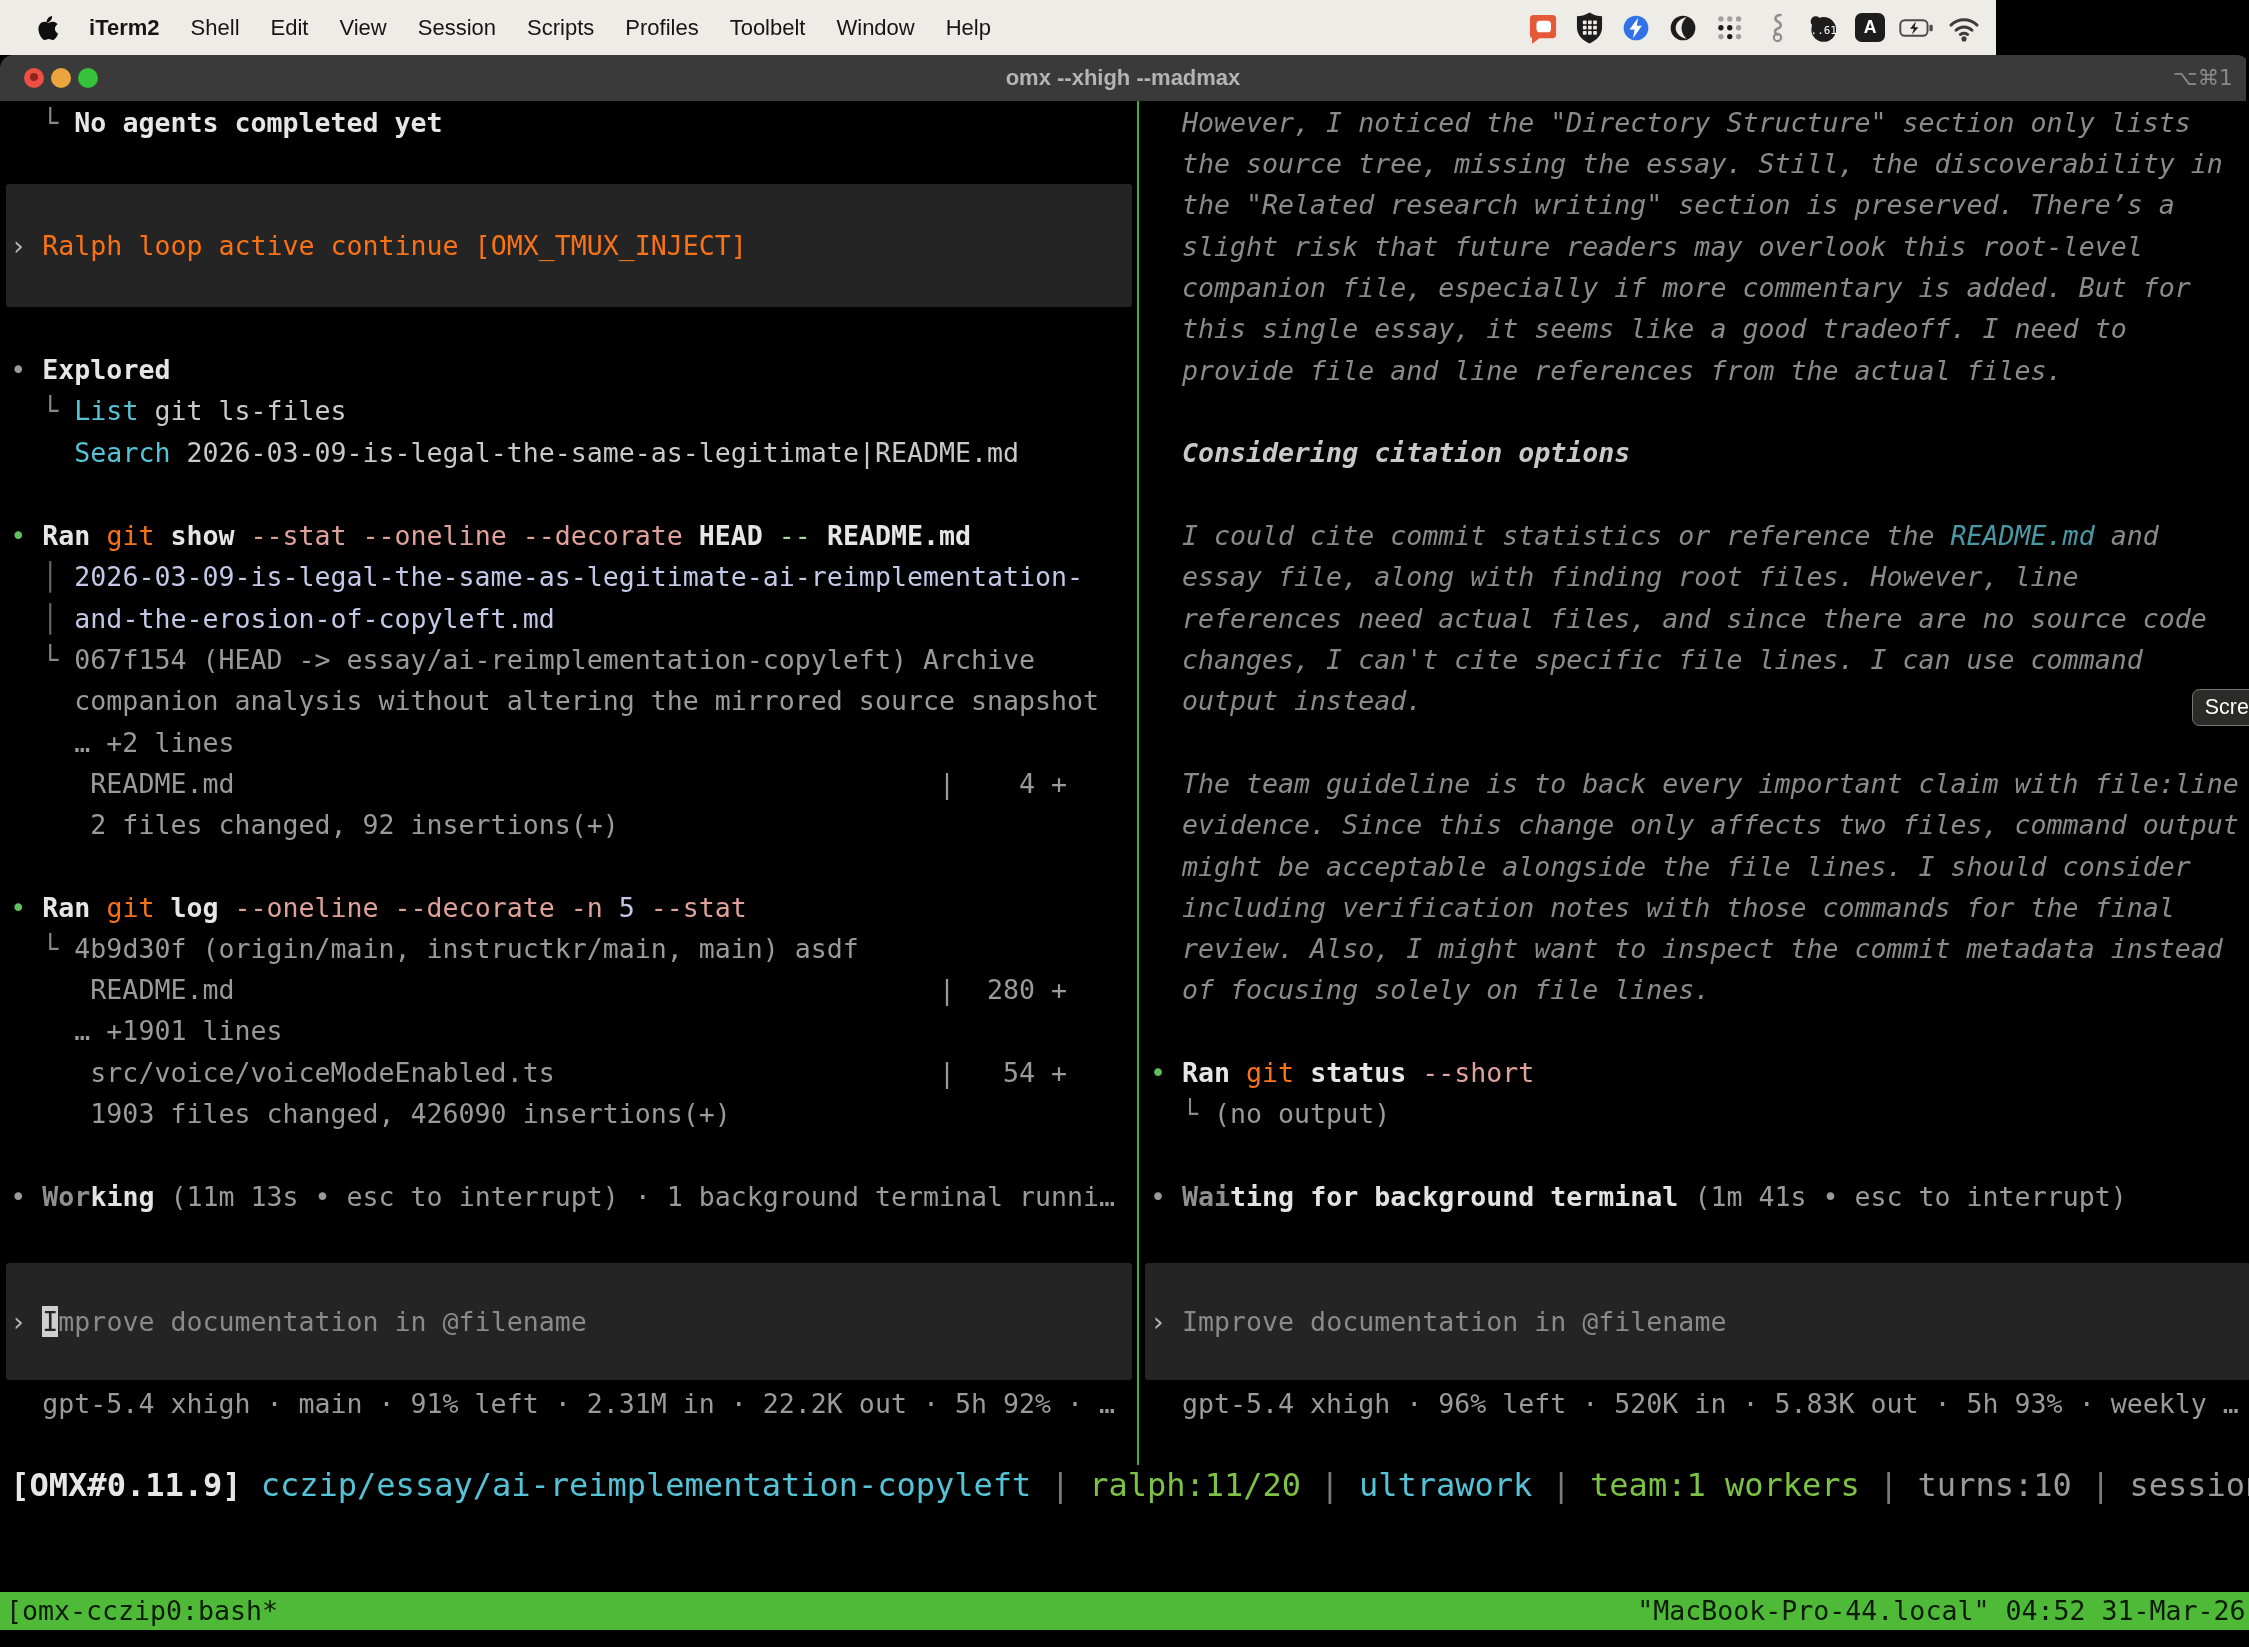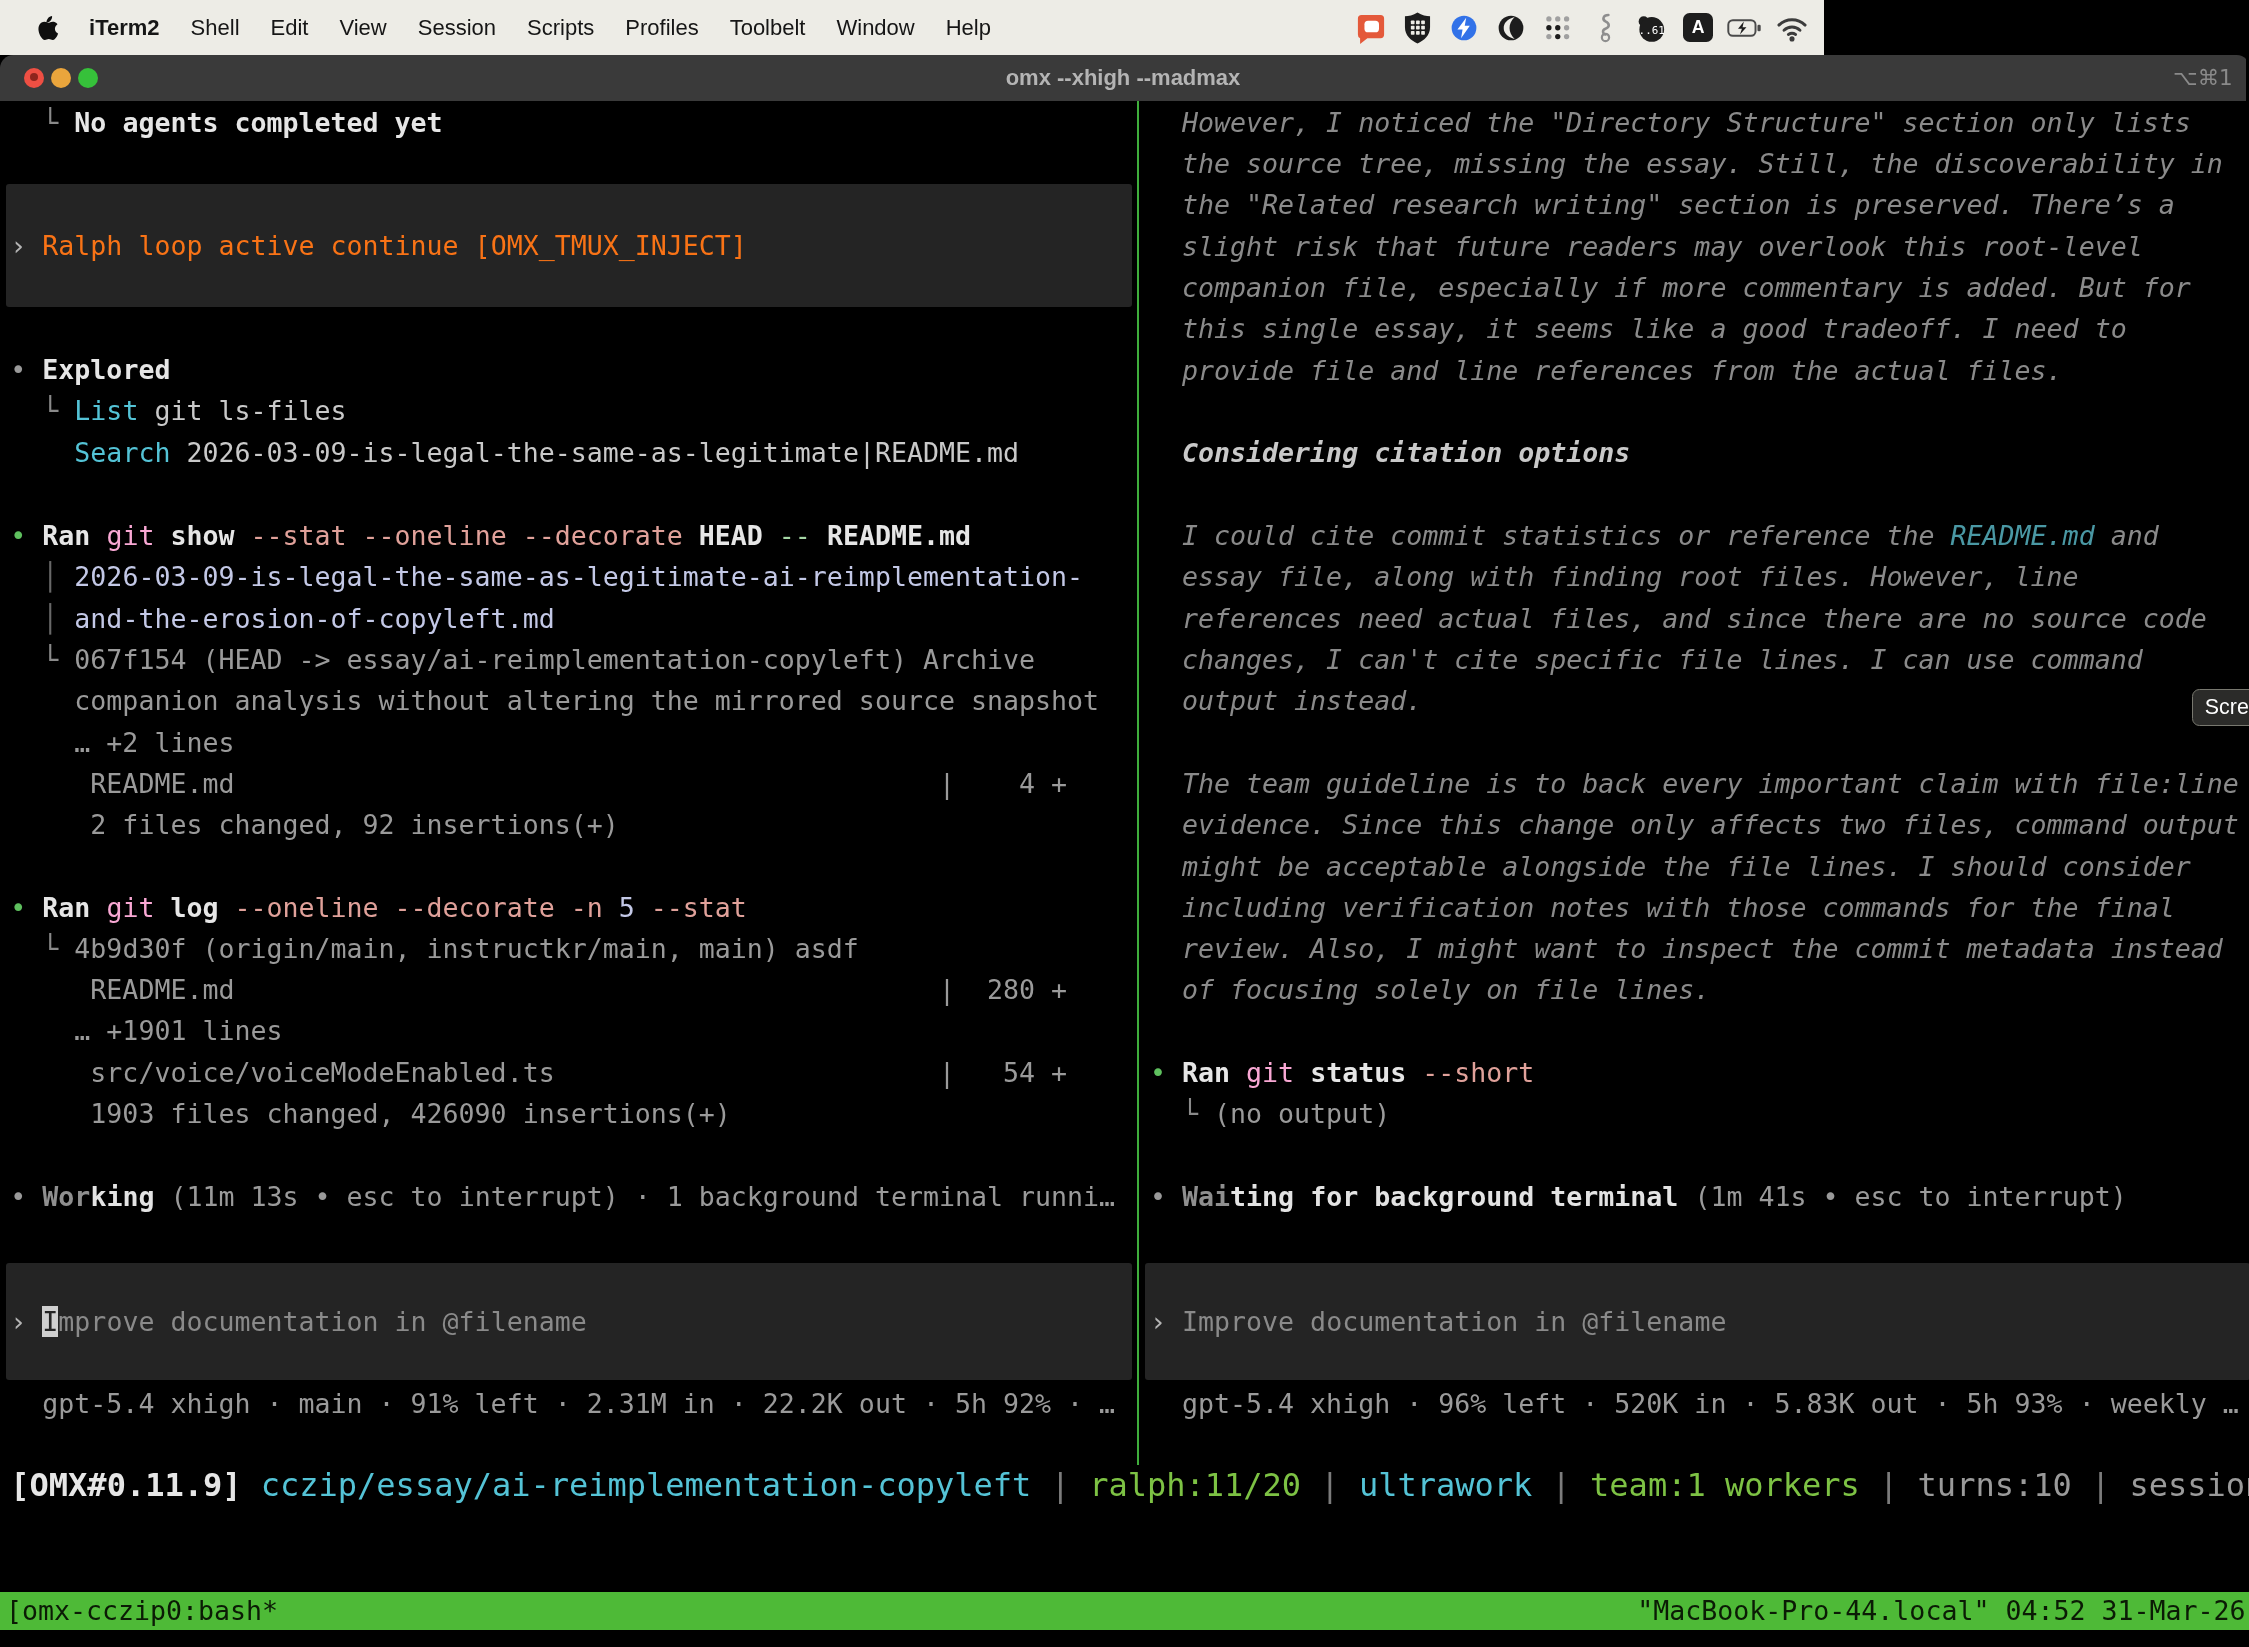--- a/index.html
+++ b/index.html
@@ -1,19 +1,19 @@
 <!DOCTYPE html>
 <html style="font-size:11.8px"><head>
 <meta charset="utf-8">
 <style>
   html,body{margin:0;padding:0;background:#000;}
   .screen{position:relative;width:2250px;height:1648px;background:#000;overflow:hidden;font-family:"DejaVu Sans Mono",monospace;}
 
   
-  .menubar{position:absolute;top:0;left:0;width:1824px;height:55px;background:#edece6;display:flex;align-items:center;padding:0 14.8px 0 22px;box-sizing:border-box;font-family:"Liberation Sans",sans-serif;font-size:22px;color:#161616;}
+  .menubar{position:absolute;top:0;left:0;width:1996px;height:55px;background:#edece6;display:flex;align-items:center;padding:0 14.8px 0 22px;box-sizing:border-box;font-family:"Liberation Sans",sans-serif;font-size:22px;color:#161616;}
   .apple{display:flex;align-items:center;padding:0 13.3px;}
   .mitem{padding:0 15.5px;white-space:nowrap;}
   .mitem.app{font-weight:700;}
   .mspacer{flex:1;}
   .sicons{display:flex;align-items:center;gap:11.8px;}
   .sicon{width:35px;height:35px;display:flex;align-items:center;justify-content:center;}
   .kbd-a{width:29.5px;height:29.5px;background:#1d1d1d;border-radius:6.6px;color:#fff;display:flex;align-items:center;justify-content:center;font-weight:700;font-size:17.7px;font-family:"Liberation Sans",sans-serif;}
 
   
   .window{position:absolute;top:55px;left:0;width:2250px;height:1593px;background:#000;border-radius:13.3px 13.3px 0 0;overflow:hidden;}
@@ -43,21 +43,21 @@
   .wh{color:#e6e6e6;font-weight:bold;}
   .wh2{color:#f97316;}
   .b{font-weight:700;}
   .gy{color:#9a9a9a;}
   .dim{color:#8a8a8a;}
   .ar{color:#c9c9c9;}
   .tree{color:#8a8a8a;}
   .bar{color:#686868;}
   .chev{color:#b4b4b4;}
   .cy{color:#54c3d6;}
-  .bl{color:#f9a8d4;text-align:right;}
+  .bl{color:#f97316;text-align:right;}
   .sal{color:#e0a19a;}
   .lav{color:#c3c8e6;}
   .mint{color:#a5d6a5;}
   .gb{color:#5ec05e;}
   .it{font-style:italic;}
   .hd{color:#c9c9c9;font-weight:700;font-style:italic;}
   .teal{color:#4a98a4;font-style:italic;}
   .shdim{color:#8f8f8f;font-weight:700;}
   .shbr{color:#e3e3e3;font-weight:700;}
   .cursor{background:#cfcfcf;color:#242424;}

